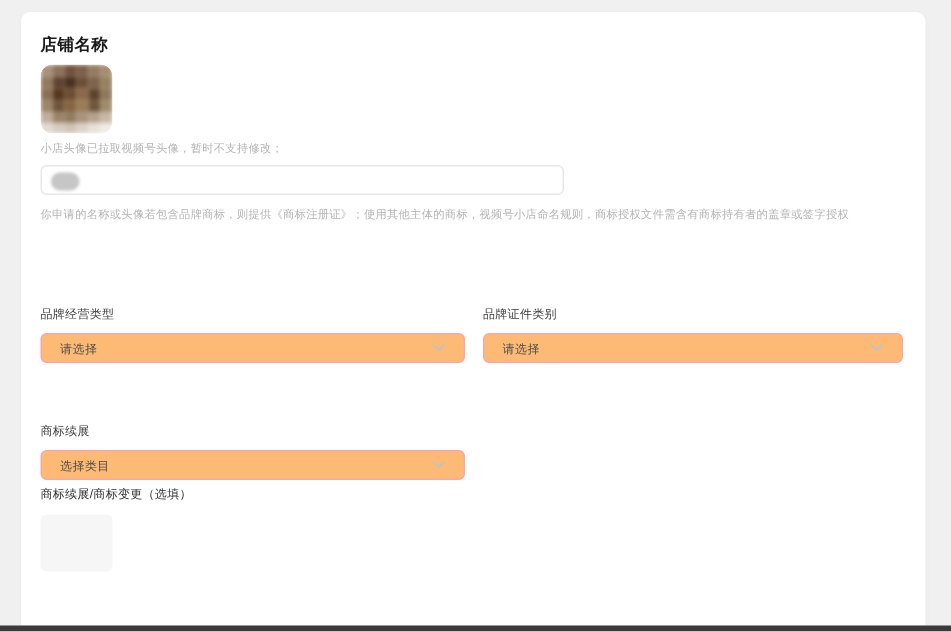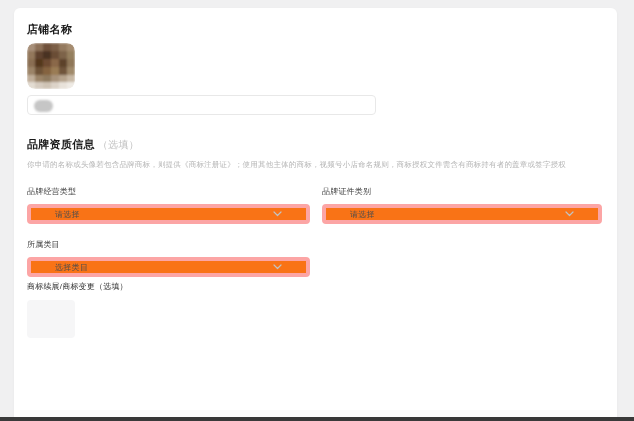--- a/index.html
+++ b/index.html
@@ -14,21 +14,21 @@
     position:absolute; left:14px; top:8px;
     width:603px; height:409px;
     background:#ffffff;
     border-radius:6px 6px 0 0;
     box-shadow:0 1px 3px rgba(0,0,0,0.04);
     padding:14px 15px 0 13px;
     overflow:hidden;
   }
   .section-title { font-size:11px; font-weight:bold; color:#1a1a1a; letter-spacing:0.3px; }
   .optional-suffix { font-weight:normal; color:#c0c0c0; font-size:10px; margin-left:3px; }
-  .field-label { font-size:8px; color:#3d3d3d; letter-spacing:0.2px; }
+  .field-label { font-size:8px; color:#3d3d3d; letter-spacing:0.2px;margin-top:40px; }
   .helper { font-size:7.5px; color:#b5b5b5; white-space:nowrap; overflow:hidden; letter-spacing:0.2px; }
   .link { color:#576b95; font-weight:bold; cursor:pointer; text-decoration:none; }
 
   .avatar-label { margin-top:17px; }
   .avatar-wrap { margin-top:6px; width:48px; height:46px; border-radius:8px; overflow:hidden; }
   .avatar-wrap svg { display:block; }
   .avatar-note { margin-top:5px; }
 
   .name-label { margin-top:21px; }
   .name-input-wrap {
@@ -51,23 +51,23 @@
   .name-help { margin-top:6px; }
 
   .brand-title { margin-top:22px; }
   .brand-desc { margin-top:8px; }
 
   .fields-row { margin-top:16px; display:flex; }
   .field-col-left { width:283px; margin-right:12px; }
   .field-col-right { width:280px; }
   .select-box {
     margin-top:7px; height:20px;
-    border:4px solid #fca5a5; border-radius:4px;
+    border:1px solid #fca5a5; border-radius:4px;
     display:flex; align-items:center; justify-content:space-between;
-    padding:0 24px; cursor:pointer; background:#f97316;
+    padding:0 12px; cursor:pointer; background:#fdba74;
   }
   .select-value { font-size:8px; color:#4d4d4d; letter-spacing:0.3px; }
   .chevron { display:flex; align-items:center; }
 
   .category-block { margin-top:15px; width:283px; }
 
   .trademark-label { margin-top:4px; color:#2e2e2e; }
   .upload-box {
     margin-top:8px; width:48px; height:38px;
     background:#f6f6f7; border-radius:4px;
@@ -132,27 +132,27 @@
         <rect x="0" y="39" width="8" height="7" fill="#e3dcd2"></rect>
           <rect x="8" y="39" width="8" height="7" fill="#d6ccc0"></rect>
           <rect x="16" y="39" width="8" height="7" fill="#cfc4b6"></rect>
           <rect x="24" y="39" width="8" height="7" fill="#dcd3c8"></rect>
           <rect x="32" y="39" width="8" height="7" fill="#e8e2da"></rect>
           <rect x="40" y="39" width="8" height="7" fill="#efebe5"></rect>
       </g>
     </svg>
   </div>
 
+  <div class="helper avatar-note">小店头像已拉取视频号头像，暂时不支持修改；</div>
 
   <div class="name-input-wrap">
     <input class="name-input" type="text" value="" style="">
     <div class="redacted-blob"></div>
   </div>
 
-  <div class="section-title brand-title"><span>品牌资质信息</span><span class="optional-suffix">（选填）</span></div>
 
   <div class="helper brand-desc">你申请的名称或头像若包含品牌商标，则提供《商标注册证》；使用其他主体的商标，视频号小店命名规则，商标授权文件需含有商标持有者的盖章或签字授权</div>
 
   <div class="fields-row">
     <div class="field-col-left">
       <div class="field-label">品牌经营类型</div>
       <div class="select-box">
         <span class="select-value">请选择</span>
         <span class="chevron">
           <svg width="9" height="6" viewBox="0 0 9 6">
@@ -168,21 +168,21 @@
         <span class="chevron">
           <svg width="9" height="6" viewBox="0 0 9 6">
               <polyline points="1,1 4.5,4.5 8,1" fill="none" stroke="#c2c2c2" stroke-width="1.2" stroke-linecap="round" stroke-linejoin="round"></polyline>
             </svg>
         </span>
       </div>
     </div>
   </div>
 
   <div class="category-block">
-    <div class="field-label">所属类目</div>
+    <div class="field-label">商标续展</div>
     <div class="select-box">
       <span class="select-value">选择类目</span>
       <span class="chevron">
         <svg width="9" height="6" viewBox="0 0 9 6">
             <polyline points="1,1 4.5,4.5 8,1" fill="none" stroke="#c2c2c2" stroke-width="1.2" stroke-linecap="round" stroke-linejoin="round"></polyline>
           </svg>
       </span>
     </div>
   </div>
 

